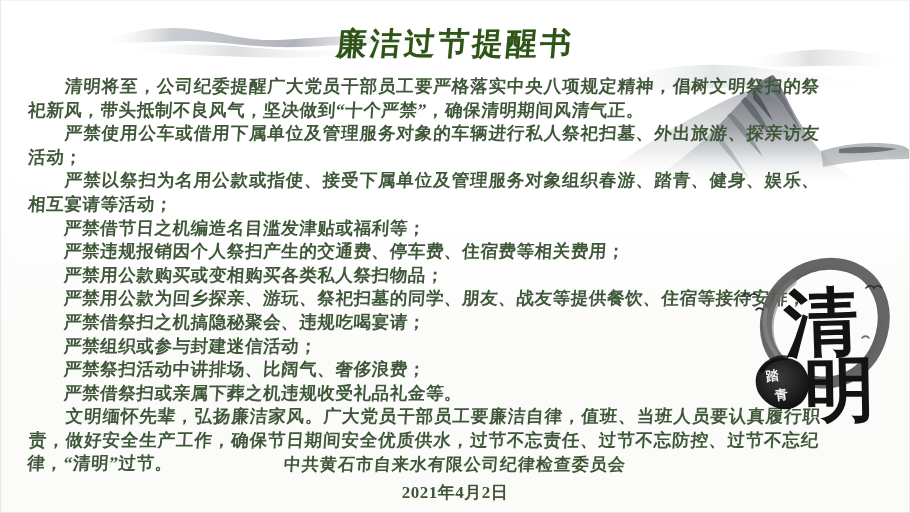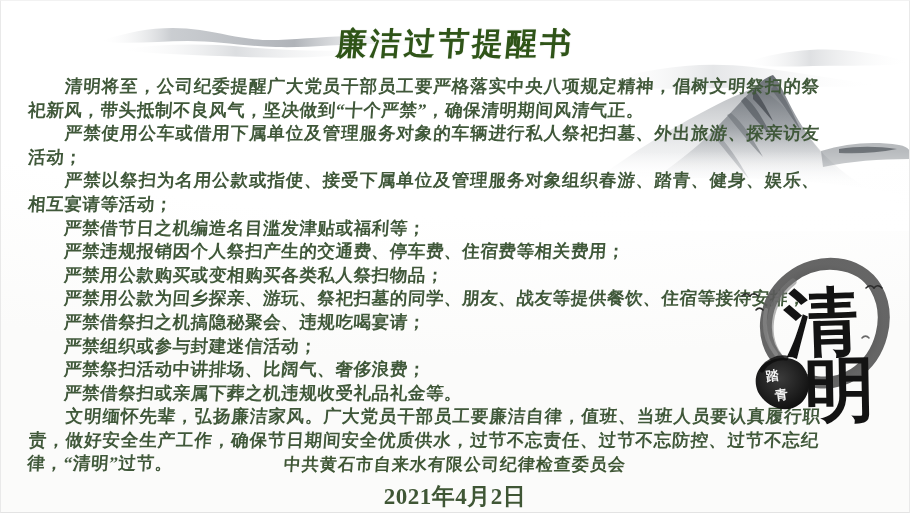--- a/index.html
+++ b/index.html
@@ -105,21 +105,21 @@
     font-size:17px;
     font-weight:700;
     color:#3f5635;
     letter-spacing:1px;
     transform:skewX(-4deg);
     display:inline-block;
     margin:0;
   }
   .footer-date{
     font-family:"Liberation Serif","DejaVu Serif",serif;
-    font-size:23px;
+    font-size:17px;
     font-weight:600;
     color:#3f5635;
     letter-spacing:.5px;
     display:block;
     margin-top:5px;
   }
 </style>
 </head>
 <body>
 

